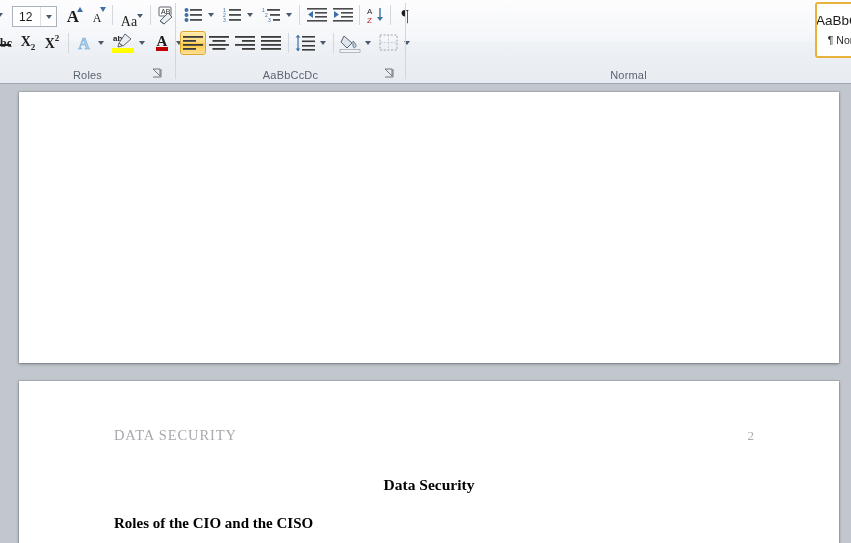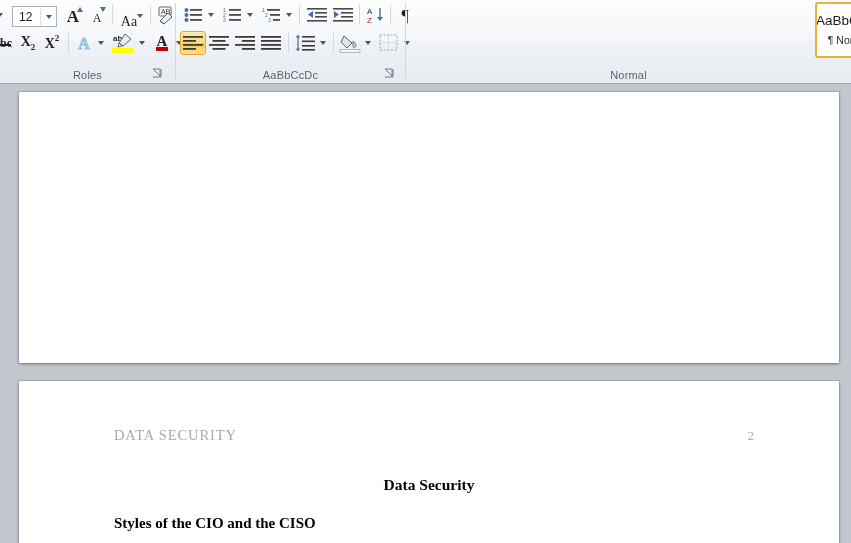--- a/index.html
+++ b/index.html
@@ -531,19 +531,19 @@
 
     <div class="page" id="page2">
       <div class="hdr-row">
         <span class="hdr-text">DATA SECURITY</span>
         <span class="hdr-pageno">2</span>
       </div>
 
       <div class="doc-title">Data Security</div>
 
       <div class="body-block">
-        <div class="h-line">Styles of the CIO and the CISO</div>
+        <div class="h-line">Roles of the CIO and the CISO</div>
 
       </div>
     </div>
 
   </div>
 </div>
 
 </body></html>

